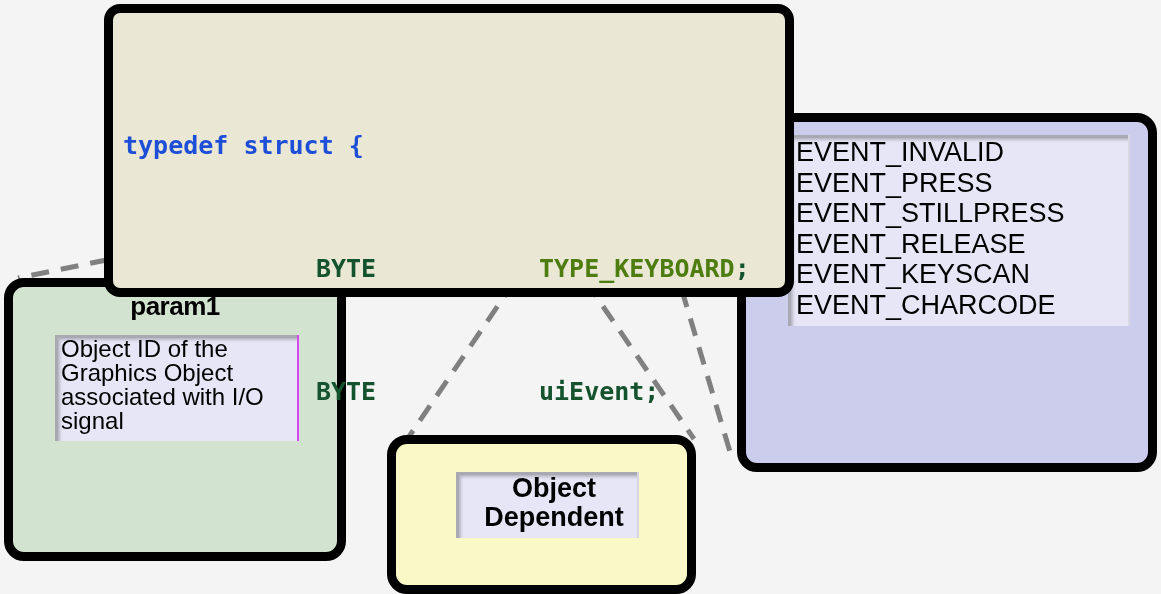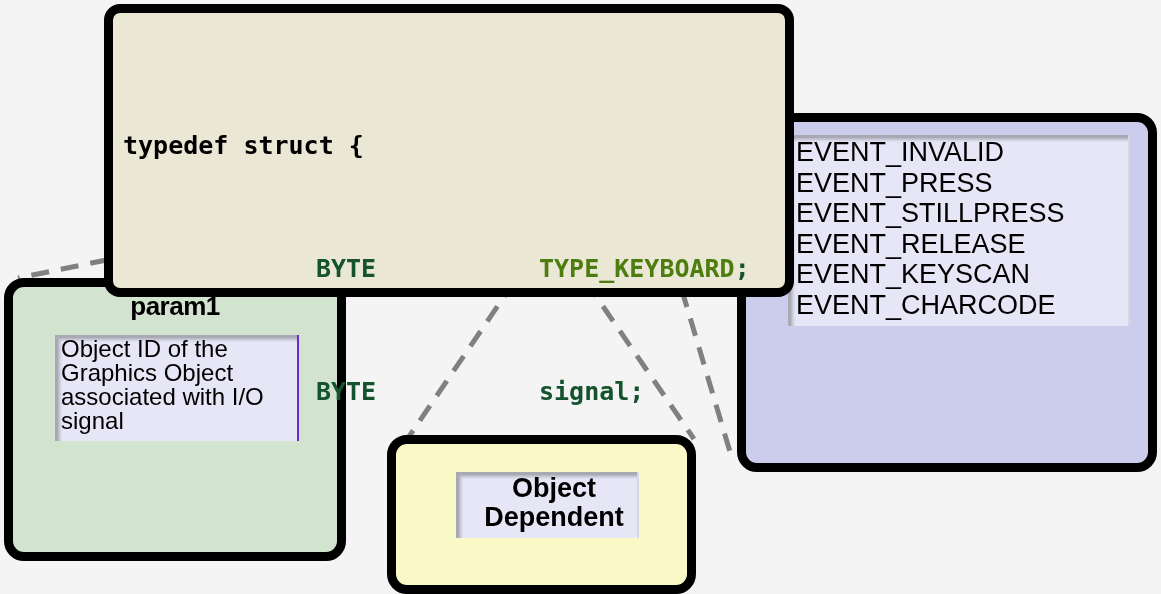--- a/index.html
+++ b/index.html
@@ -56,21 +56,21 @@
     font-size: 25px;
     font-weight: bold;
     line-height: 41px;
     white-space: pre;
     color: #000000;
   }
   .code-line {
     display: block;
     height: 41px;
   }
-  .kw   { color: #000000; }
+  .kw   { color: #1d4ed8; }
   .kw2  { color: #2a2a8c; }
   .macro{ color: #4d7c0f; }
   .pun  { color: #14532d; text-align: center; }
   .col-left {
     display: inline-block;
     width: 386px;
   }
   .indent { display: inline-block; width: 30px; }
 
   
@@ -122,21 +122,21 @@
     color: #000000;
     margin-top: 4px;
     letter-spacing: -0.5px;
   }
   #param1-text {
     margin: 13px 38px 0 42px;
     background: #e6e6f7;
     padding: 2px 6px 8px 6px;
     box-shadow: inset 3px 3px 0 0 #a9a9b4,
                 inset 5px 5px 3px 0 rgba(120,120,130,0.45);
-    border-right: 2px solid #6d28d9;
+    border-right: 2px solid #d946ef;
     font-size: 24px;
     line-height: 24px;
     color: #000000;
   }
 
   
   #objdep-panel {
     left: 387px;
     top: 435px;
     width: 309px;
@@ -171,21 +171,21 @@
       <line x1="492" y1="182" x2="341" y2="284"></line>
       <line x1="548" y1="232" x2="406" y2="441"></line>
       <line x1="552" y1="232" x2="694" y2="439"></line>
     </g>
   </svg>
 
   <div class="panel" id="code-block">
     <div class="code-body">
       <span class="code-line"><span class="kw">typedef struct {</span></span>
       <span class="code-line"><span class="indent"></span><span class="col-left pun">BYTE</span><span class="macro">TYPE_KEYBOARD</span><span class="pun">;</span></span>
-      <span class="code-line"><span class="indent"></span><span class="col-left pun">BYTE</span><span class="pun">signal;</span></span>
+      <span class="code-line"><span class="indent"></span><span class="col-left pun">BYTE</span><span class="pun">uiEvent;</span></span>
       
       
     </div>
   </div>
 
   <div class="panel" id="uievents-panel">
     <div id="uievents-list">
       <span class="evt">EVENT_INVALID</span>
       <span class="evt">EVENT_PRESS</span>
       <span class="evt">EVENT_STILLPRESS</span>

